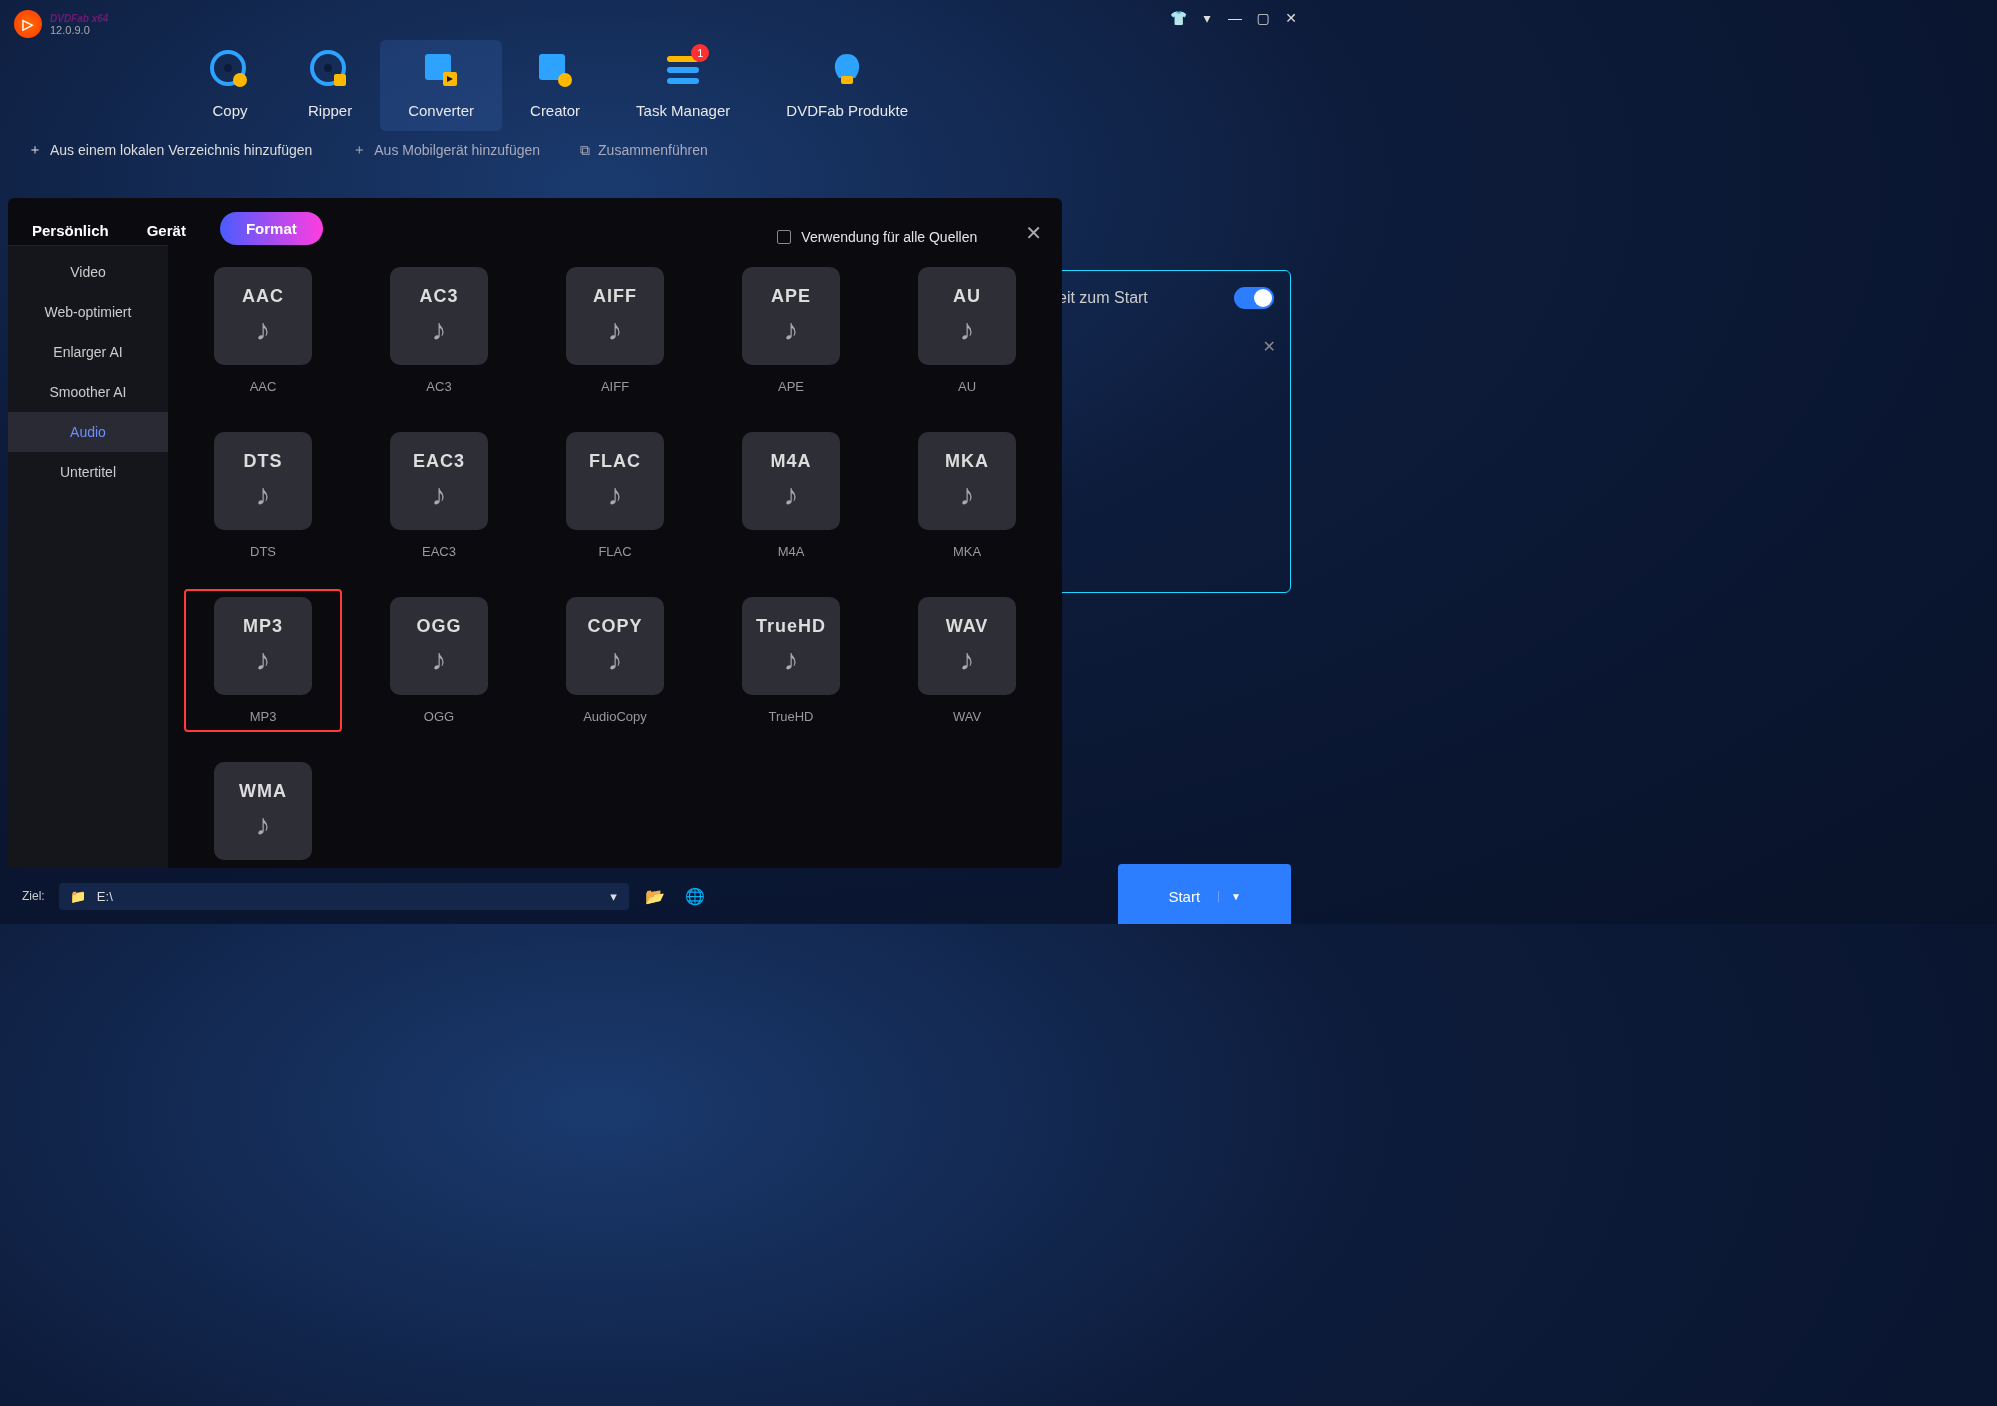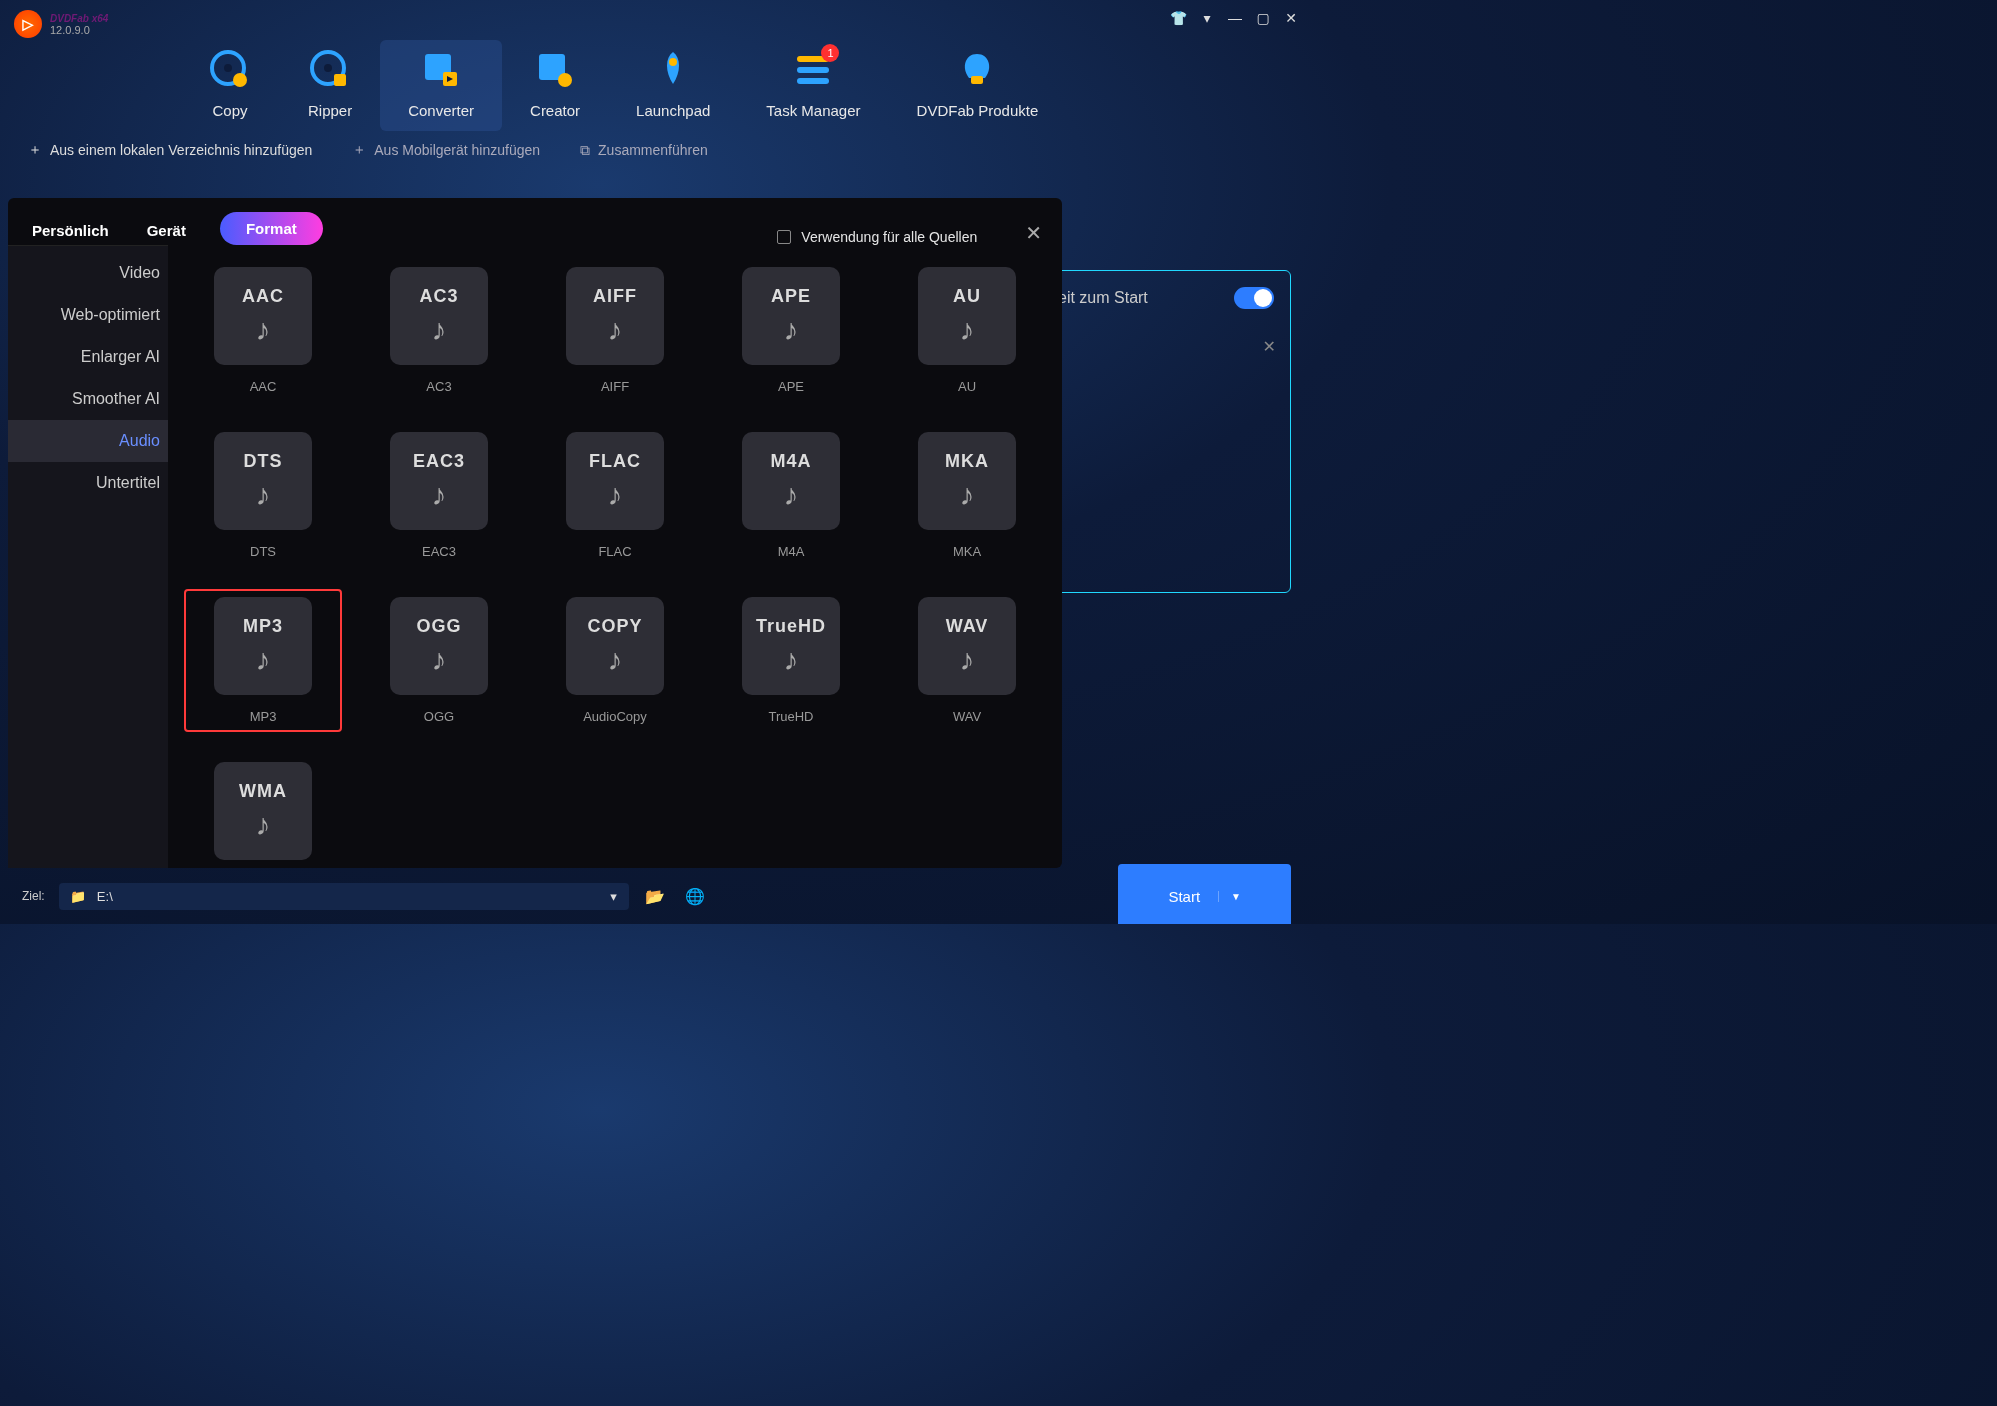--- a/index.html
+++ b/index.html
@@ -109,23 +109,23 @@
 
 .modal-body { display: flex; flex: 1; overflow: hidden; }
 .side-cats {
   width: 160px;
   background: #15151c;
   border-top: 1px solid #222;
   padding-top: 6px;
 }
 .cat-item {
   padding: 12px 8px;
-  text-align: right;
+  text-align: center;
   color: #ccc;
-  font-size: 16px;
+  font-size: 14px;
   cursor: pointer;
 }
 .cat-item.active { background: #2a2a34; color: #6a8fff; }
 
 .format-grid-wrap { flex: 1; overflow-y: auto; padding: 14px 16px; }
 .format-grid {
   display: grid;
   grid-template-columns: repeat(5, 1fr);
   gap: 22px 18px;
 }
@@ -265,29 +265,20 @@
       <svg viewBox="0 0 44 44">
           <rect x="6" y="6" width="26" height="26" rx="3" fill="#2da3ff"></rect>
           <circle cx="32" cy="32" r="7" fill="#ffb800"></circle>
         </svg>
     </div>
     <span>Creator</span>
   </div>
   <div class="nav-item">
     <div class="nav-icon">
       <svg viewBox="0 0 44 44">
-          <path d="M22 4 C30 10 30 24 22 36 C14 24 14 10 22 4 Z" fill="#2da3ff"></path>
-          <circle cx="22" cy="14" r="4" fill="#ffb800"></circle>
-        </svg>
-    </div>
-    <span>Launchpad</span>
-  </div>
-  <div class="nav-item">
-    <div class="nav-icon">
-      <svg viewBox="0 0 44 44">
           <rect x="6" y="8" width="32" height="6" rx="3" fill="#ffb800"></rect>
           <rect x="6" y="19" width="32" height="6" rx="3" fill="#2da3ff"></rect>
           <rect x="6" y="30" width="32" height="6" rx="3" fill="#2da3ff"></rect>
         </svg>
       <div class="badge">1</div>
     </div>
     <span>Task Manager</span>
   </div>
   <div class="nav-item">
     <div class="nav-icon">

